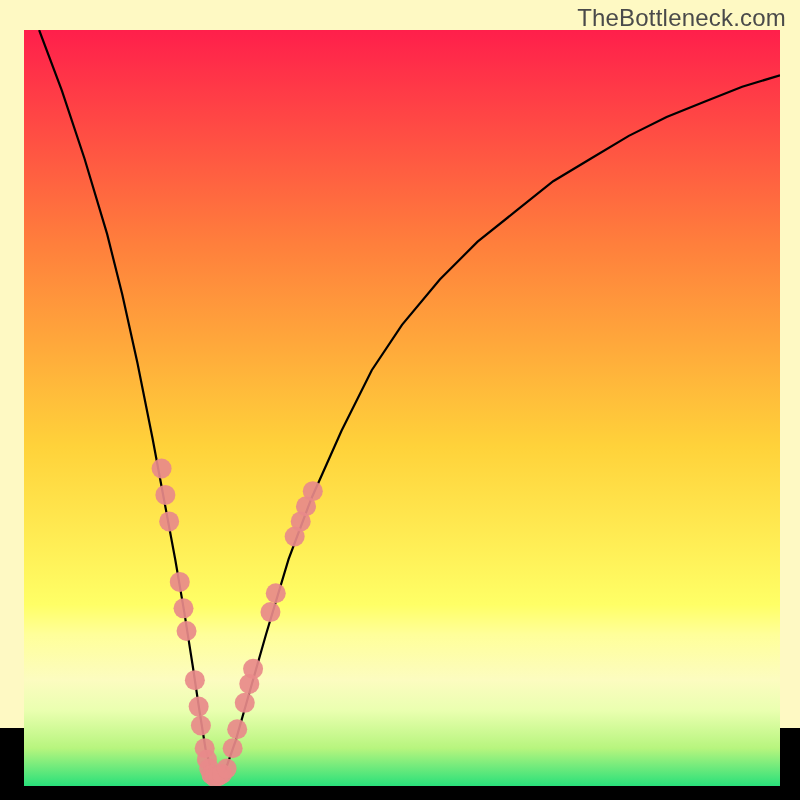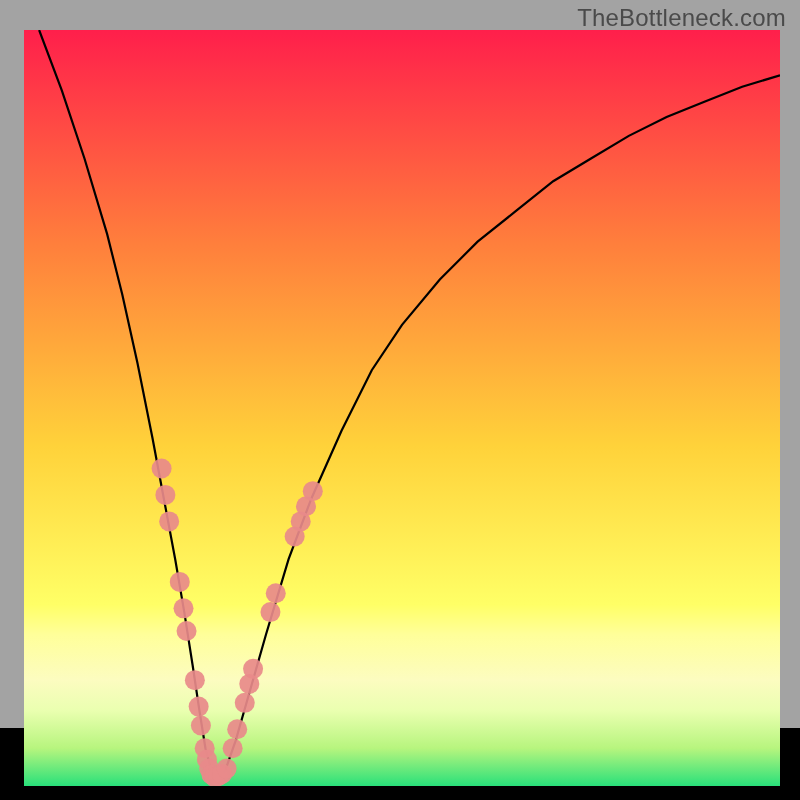--- a/index.html
+++ b/index.html
@@ -1,20 +1,20 @@
 <!DOCTYPE html>
 <html><head>
 <meta charset="utf-8">
 <style>
   * { margin: 0; padding: 0; box-sizing: border-box; }
   html, body { width: 800px; height: 800px; overflow: hidden; background: #000; }
   .outer {
     width: 800px;
     height: 728px;
-    background: #a3a3a3;
+    background: #fef9c3;
     position: relative;
   }
   .watermark {
     position: absolute;
     top: 4px;
     right: 14px;
     font-family: Arial, Helvetica, sans-serif;
     font-size: 24px;
     color: #4a4a4a;
     font-weight: 400;

